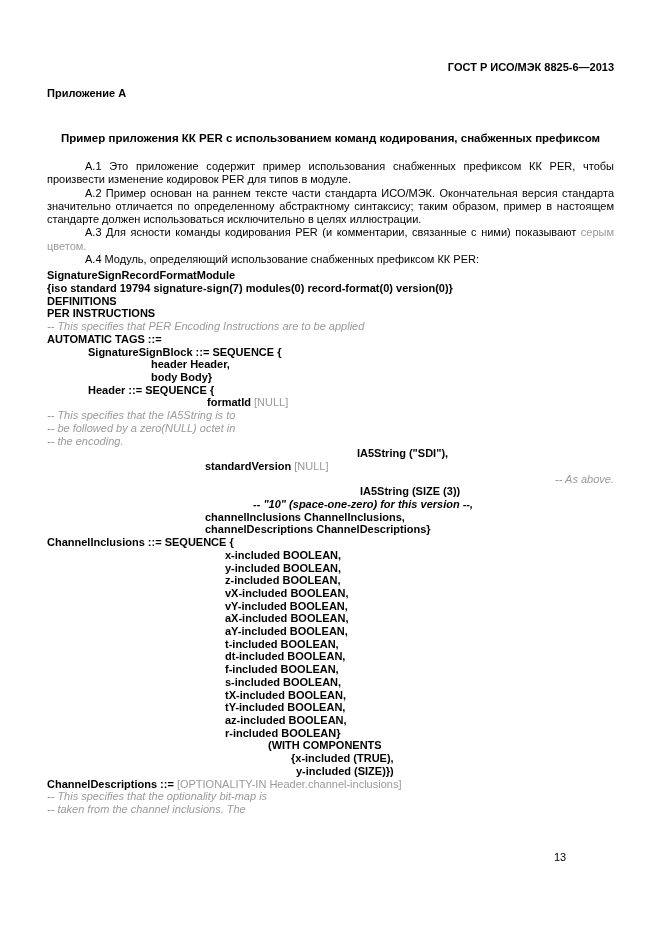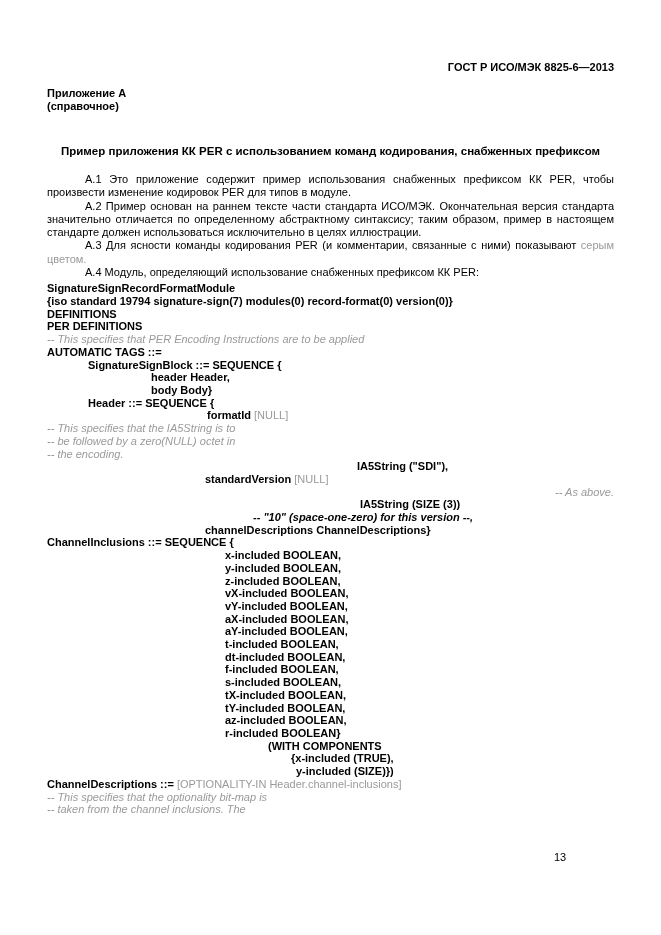--- a/index.html
+++ b/index.html
@@ -69,52 +69,52 @@
 </head>
 <body>
 
 <div class="page">
   <div class="content">
 
     <div class="doc-ref">ГОСТ Р ИСО/МЭК 8825-6—2013</div>
 
     <div class="annex">
       <div>Приложение А</div>
-      <div>(справочное)</div>
     </div>
 
     <div class="section-title">Пример приложения КК PER с использованием команд кодирования, снабженных префиксом</div>
 
     <div class="paragraphs">
         <div class="para"><span class="t-n">А.1 Это приложение содержит пример использования снабженных префиксом КК PER, чтобы произвести изменение кодировок PER для типов в модуле.</span></div>
         <div class="para"><span class="t-n">А.2 Пример основан на раннем тексте части стандарта ИСО/МЭК. Окончательная версия стандарта значительно отличается по определенному абстрактному синтаксису; таким образом, пример в настоящем стандарте должен использоваться исключительно в целях иллюстрации.</span></div>
         <div class="para"><span class="t-n">А.3 Для ясности команды кодирования PER (и комментарии, связанные с ними) показывают </span><span class="t-g">серым цветом.</span></div>
         <div class="para"><span class="t-n">А.4 Модуль, определяющий использование снабженных префиксом КК PER:</span></div>
       </div>
 
     <div class="code-block">
         <div class="code-line" style="padding-left: 0px;"><span class="t-b">SignatureSignRecordFormatModule</span></div>
         <div class="code-line" style="padding-left: 0px;"><span class="t-b">{iso standard 19794 signature-sign(7) modules(0) record-format(0) version(0)}</span></div>
         <div class="code-line" style="padding-left: 0px;"><span class="t-b">DEFINITIONS</span></div>
-        <div class="code-line" style="padding-left: 0px;"><span class="t-b">PER DEFINITIONS</span></div>
+        <div class="code-line" style="padding-left: 0px;"><span class="t-b">PER INSTRUCTIONS</span></div>
         <div class="code-line" style="padding-left: 0px;"><span class="t-gi">-- This specifies that PER Encoding Instructions are to be applied</span></div>
         <div class="code-line" style="padding-left: 0px;"><span class="t-b">AUTOMATIC TAGS ::=</span></div>
         <div class="code-line" style="padding-left: 41px;"><span class="t-b">SignatureSignBlock ::= SEQUENCE {</span></div>
         <div class="code-line" style="padding-left: 104px;"><span class="t-b">header Header,</span></div>
         <div class="code-line" style="padding-left: 104px;"><span class="t-b">body Body}</span></div>
         <div class="code-line" style="padding-left: 41px;"><span class="t-b">Header ::= SEQUENCE {</span></div>
         <div class="code-line" style="padding-left: 160px;"><span class="t-b">formatId </span><span class="t-g">[NULL]</span></div>
         <div class="code-line" style="padding-left: 0px;"><span class="t-gi">-- This specifies that the IA5String is to</span></div>
         <div class="code-line" style="padding-left: 0px;"><span class="t-gi">-- be followed by a zero(NULL) octet in</span></div>
         <div class="code-line" style="padding-left: 0px;"><span class="t-gi">-- the encoding.</span></div>
         <div class="code-line" style="padding-left: 310px;"><span class="t-b">IA5String ("SDI"),</span></div>
         <div class="code-line" style="padding-left: 158px;"><span class="t-b">standardVersion </span><span class="t-g">[NULL]</span></div>
         <div class="code-line" style="padding-left: 275px; text-align: right;"><span class="t-gi">-- As above.</span></div>
         <div class="code-line" style="padding-left: 313px;"><span class="t-b">IA5String (SIZE (3))</span></div>
         <div class="code-line" style="padding-left: 206px;"><span class="t-bi">-- "10" (space-one-zero) for this version --,</span></div>
+        <div class="code-line" style="padding-left: 158px;"><span class="t-b">channelInclusions ChannelInclusions,</span></div>
         <div class="code-line" style="padding-left: 158px;"><span class="t-b">channelDescriptions ChannelDescriptions}</span></div>
         <div class="code-line" style="padding-left: 0px;"><span class="t-b">ChannelInclusions ::= SEQUENCE {</span></div>
         <div class="code-line" style="padding-left: 178px;"><span class="t-b">x-included BOOLEAN,</span></div>
         <div class="code-line" style="padding-left: 178px;"><span class="t-b">y-included BOOLEAN,</span></div>
         <div class="code-line" style="padding-left: 178px;"><span class="t-b">z-included BOOLEAN,</span></div>
         <div class="code-line" style="padding-left: 178px;"><span class="t-b">vX-included BOOLEAN,</span></div>
         <div class="code-line" style="padding-left: 178px;"><span class="t-b">vY-included BOOLEAN,</span></div>
         <div class="code-line" style="padding-left: 178px;"><span class="t-b">aX-included BOOLEAN,</span></div>
         <div class="code-line" style="padding-left: 178px;"><span class="t-b">aY-included BOOLEAN,</span></div>
         <div class="code-line" style="padding-left: 178px;"><span class="t-b">t-included BOOLEAN,</span></div>

